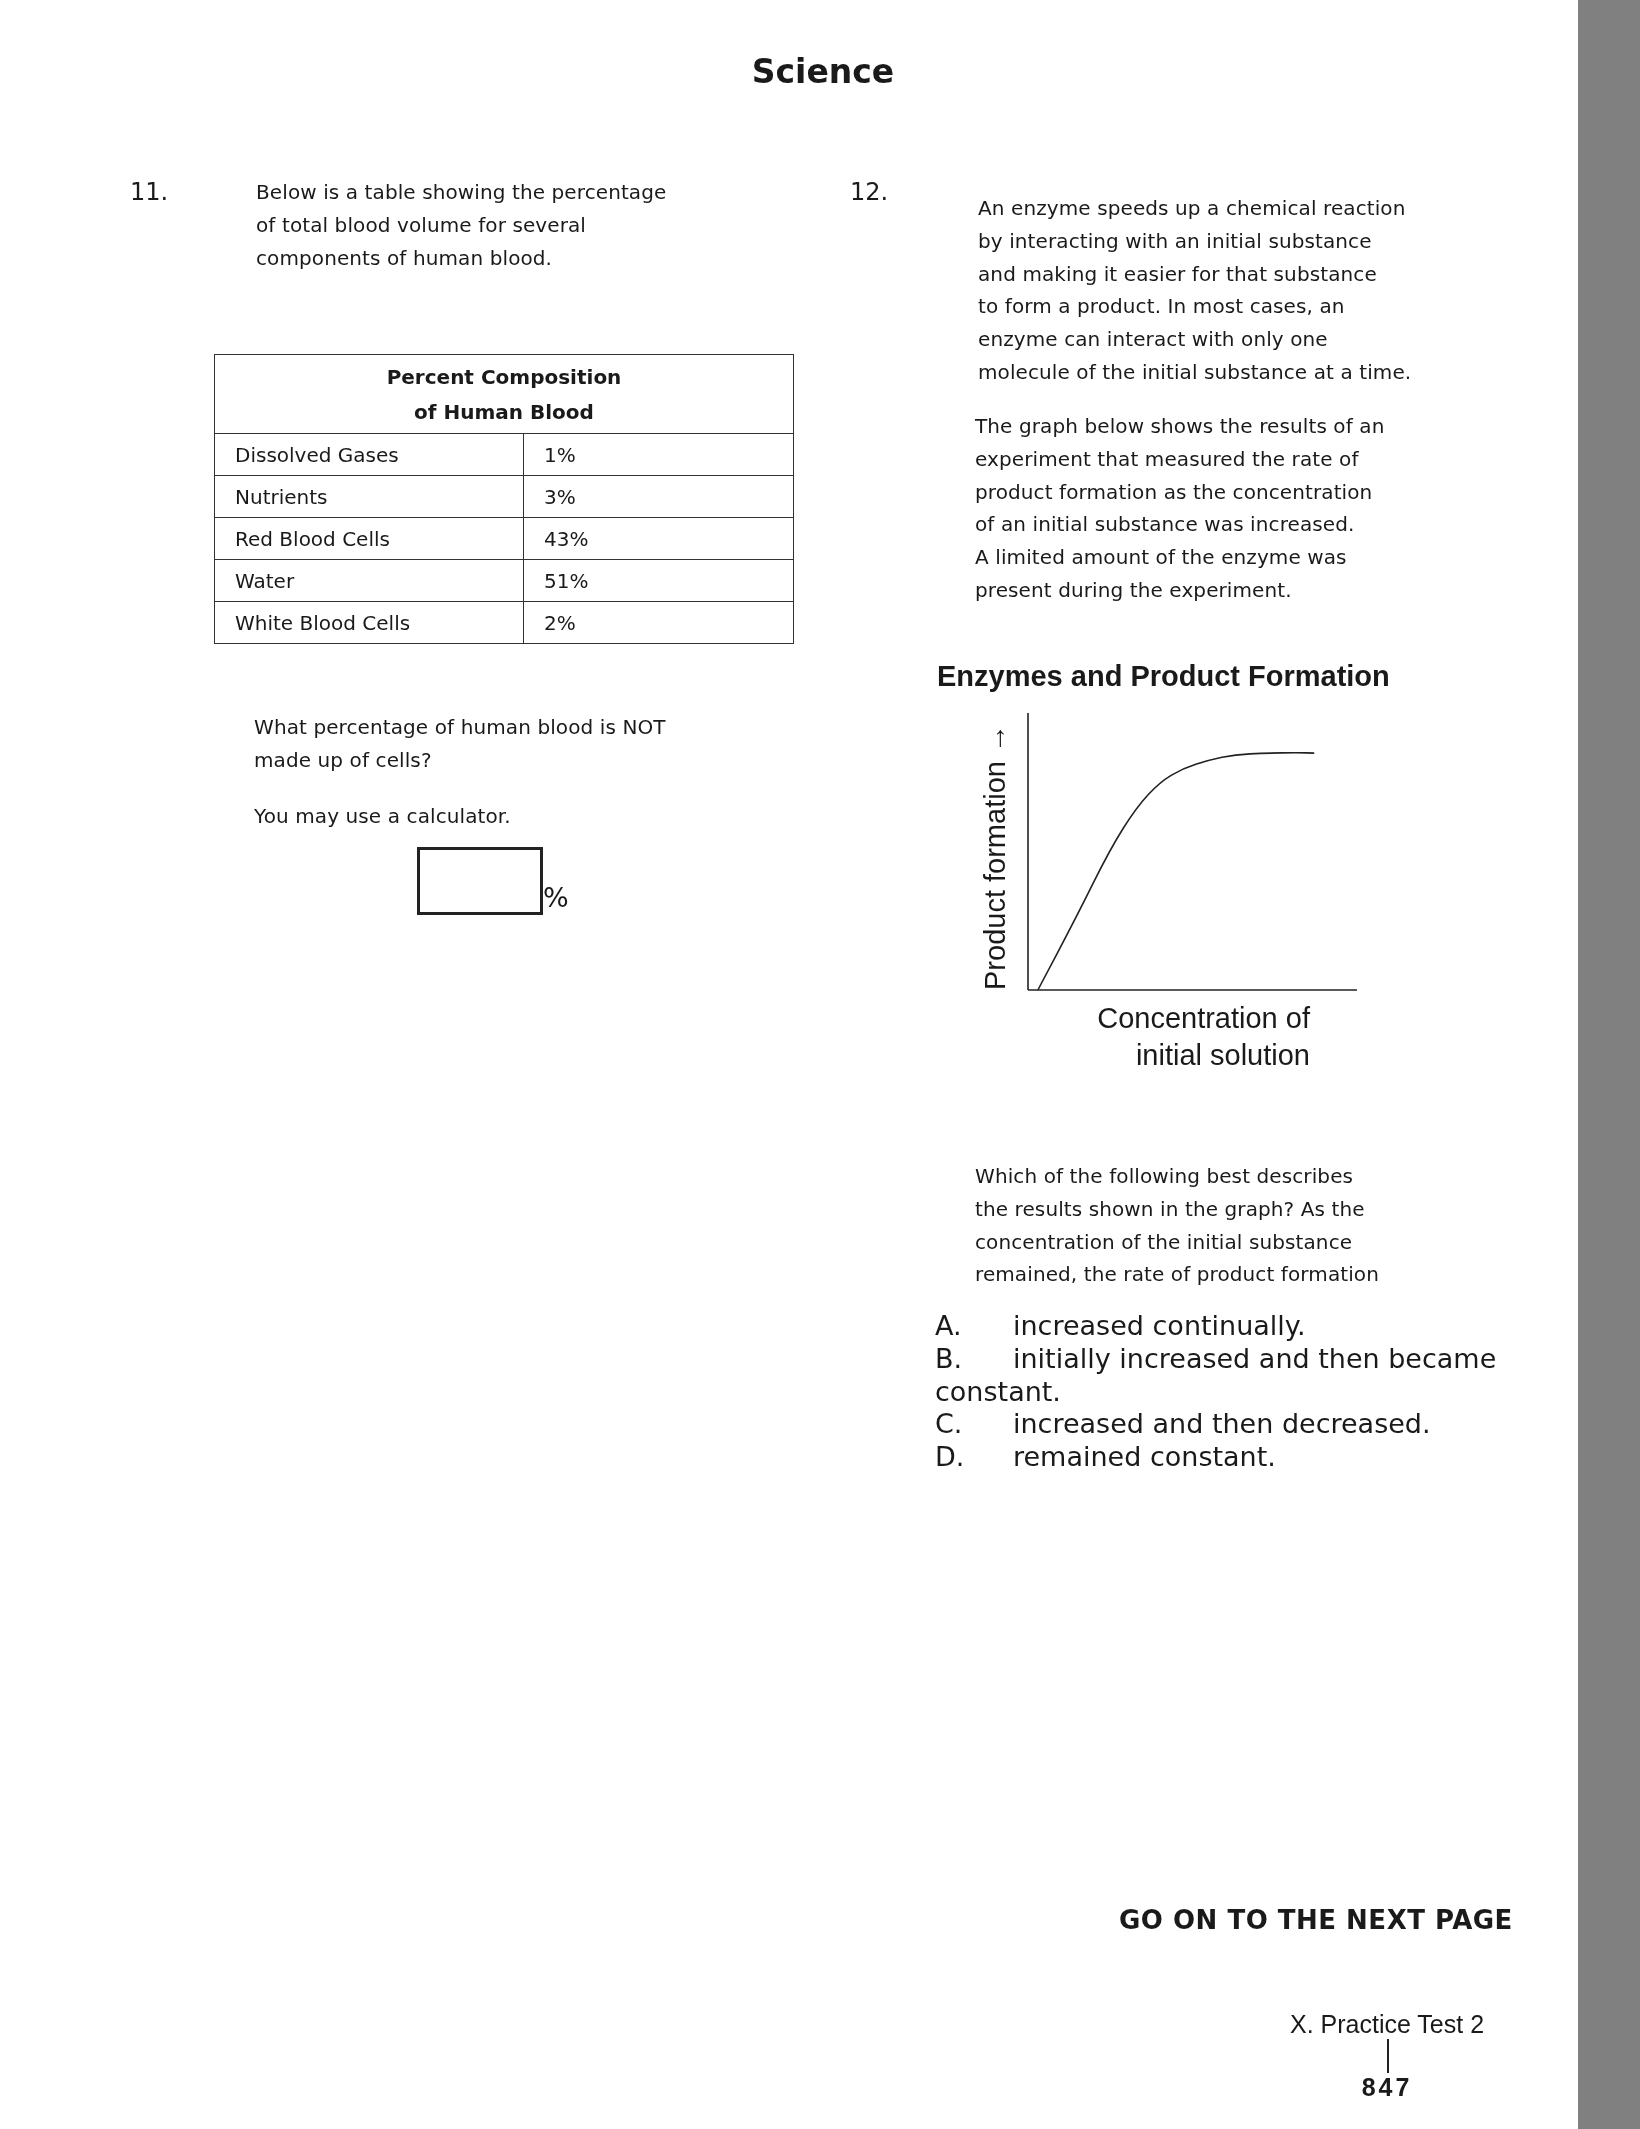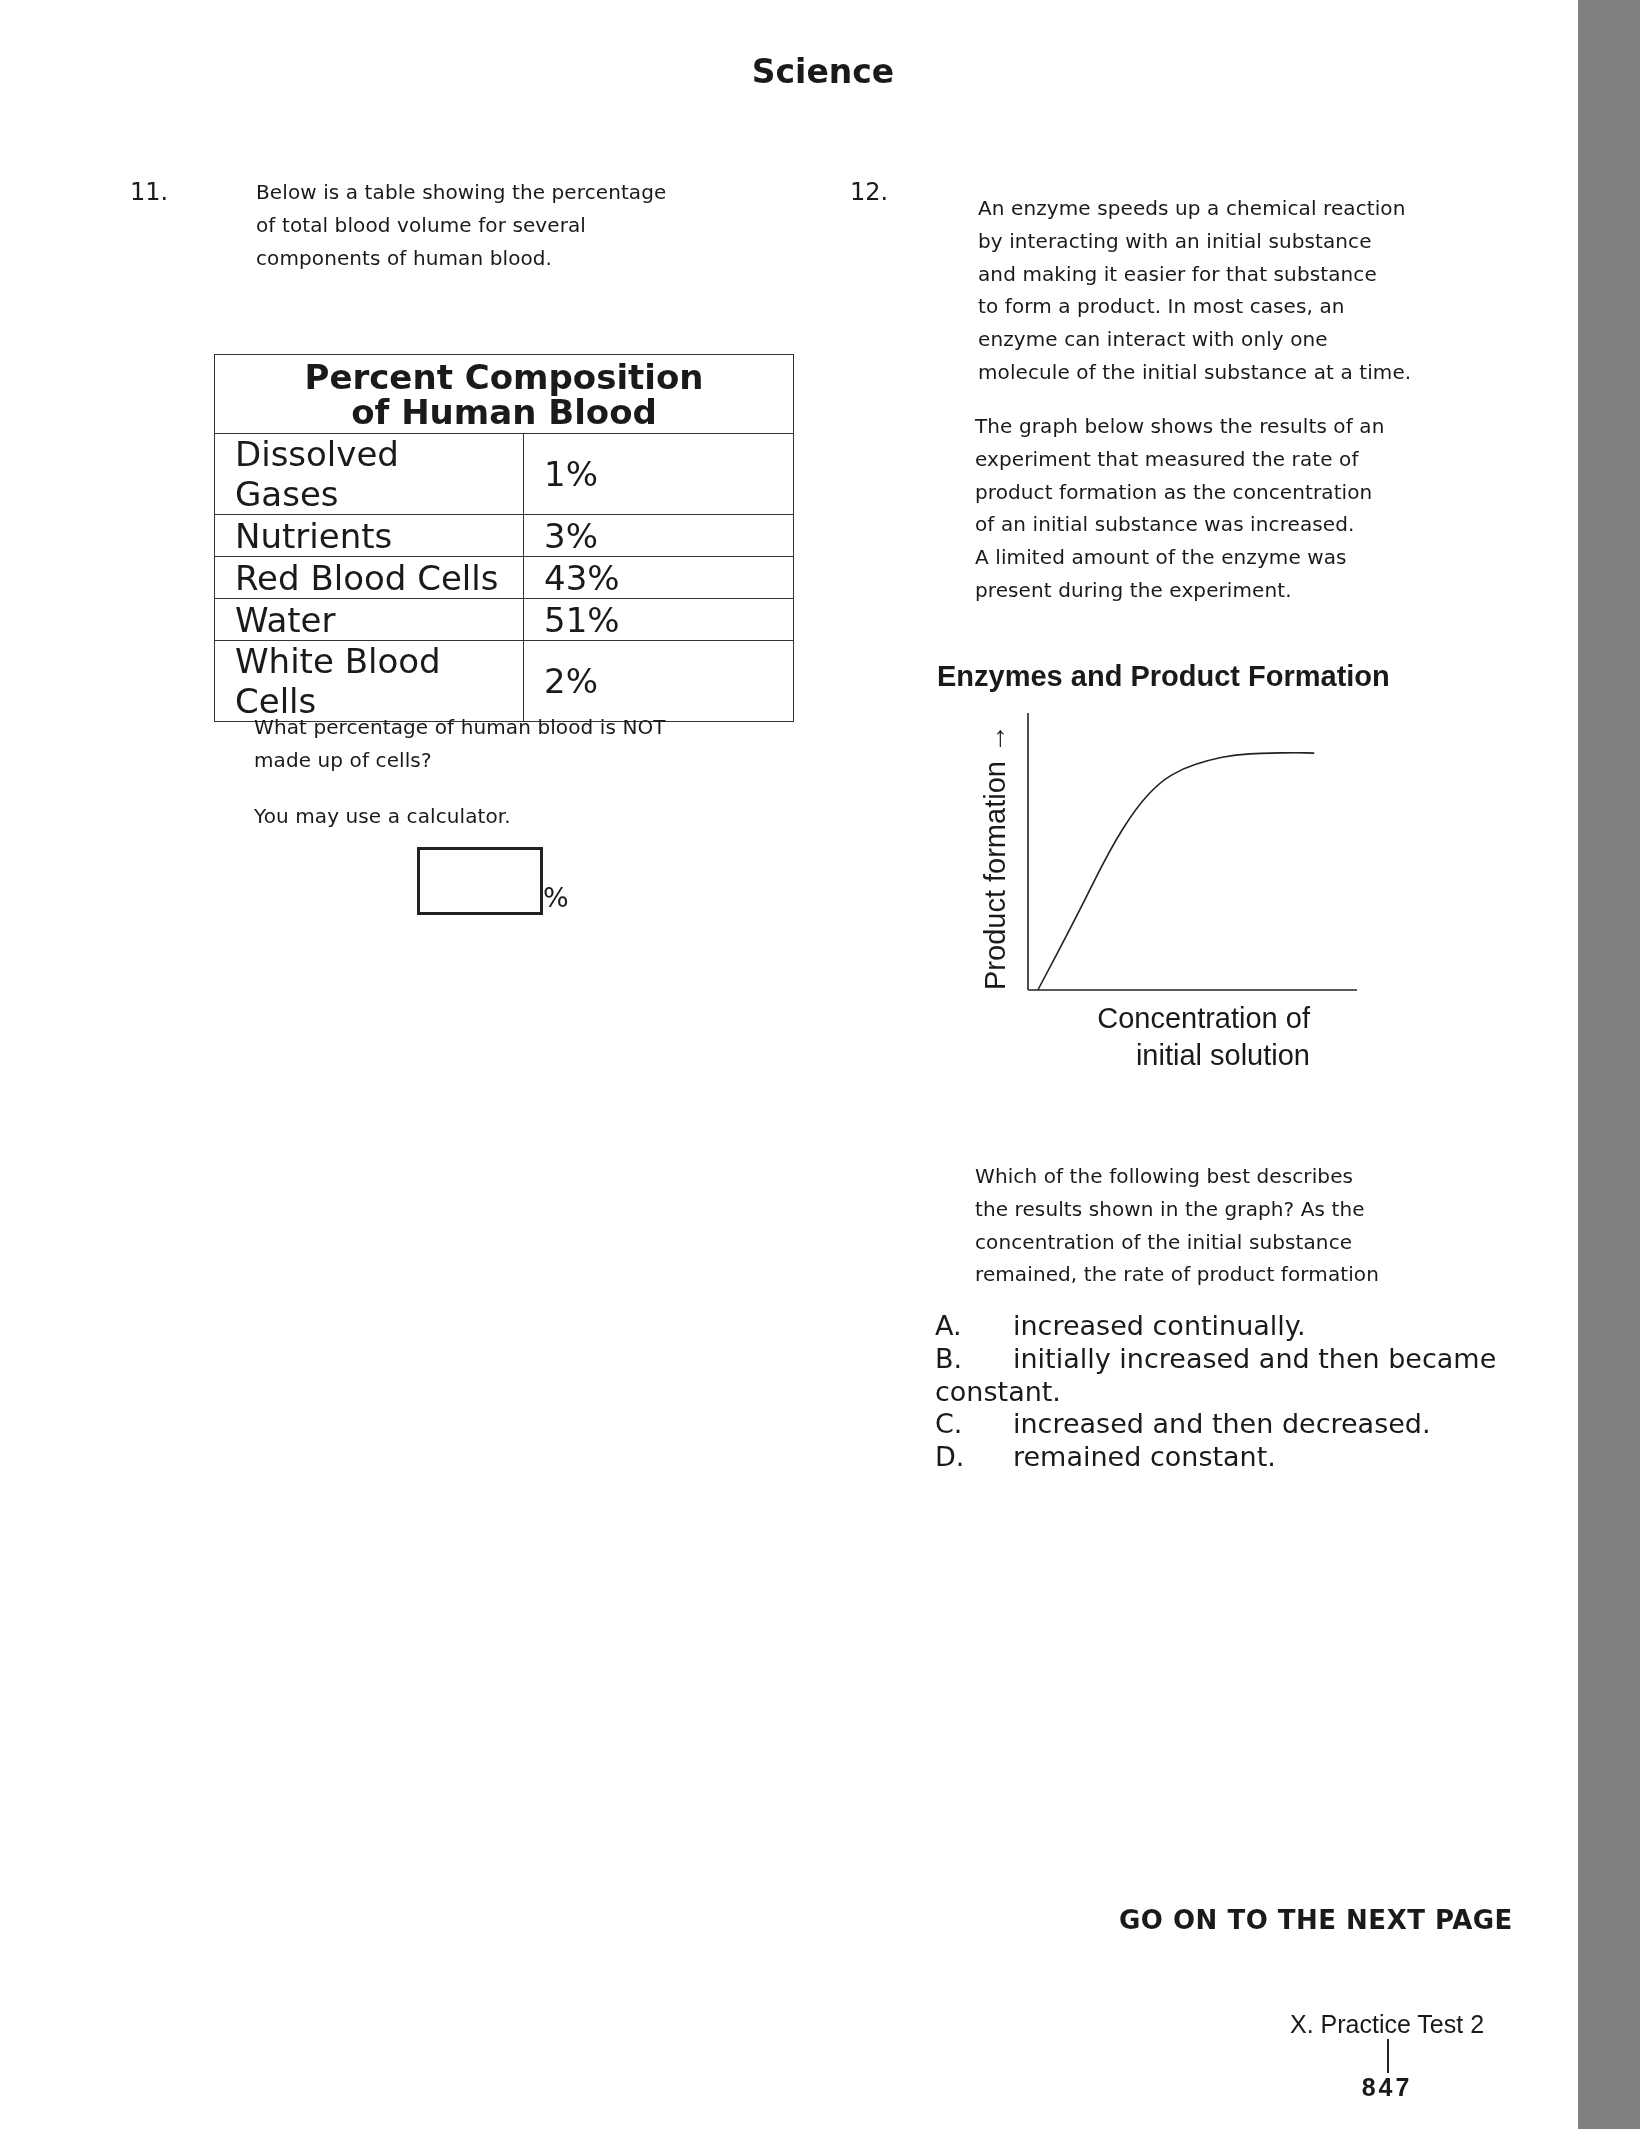--- a/index.html
+++ b/index.html
@@ -5,21 +5,21 @@
   html, body { margin:0; padding:0; background:#ffffff; }
   body { width:1640px; height:2129px; position:relative; overflow:hidden;
          font-family:"DejaVu Sans", sans-serif; color:#1a1a1a; }
   .sidebar { position:absolute; left:1578px; top:0; width:62px; height:2129px; background:#808080; }
   .page-title { position:absolute; left:0; width:1646px; top:52px; text-align:center;
                 font-weight:bold; font-size:33px; font-family:"DejaVu Sans", sans-serif; }
   .qnum { position:absolute; font-size:24px; }
   .para { position:absolute; font-size:20px; line-height:32.8px; letter-spacing:0.1px;margin-left:41px; }
   .para div { white-space:nowrap; }
   table.blood { position:absolute; left:214px; top:354px; width:580px; border-collapse:collapse;
-                font-size:34px; }
+                font-size:20px; }
   table.blood td, table.blood th { border:1.5px solid #333; padding:0 20px; height:41px; }
   table.blood th { font-weight:bold; line-height:35px; padding:4px 0 2px; text-align:center; height:72px; }
   table.blood td.name { width:268px; }
   .answer-box { position:absolute; left:417px; top:847px; width:120px; height:62px; border:3px solid #222; }
   .pct { position:absolute; left:543px; top:882px; font-size:27px; }
   .chart-title { position:absolute; left:937px; top:660px; font-family:"Liberation Sans", sans-serif;
                  font-weight:bold; font-size:29px; }
   svg.chart { position:absolute; left:960px; top:700px; }
   .xlabel { position:absolute; left:1030px; top:1000px; width:280px; text-align:right;
             font-family:"Liberation Sans", sans-serif; font-size:29px; line-height:37px; }

